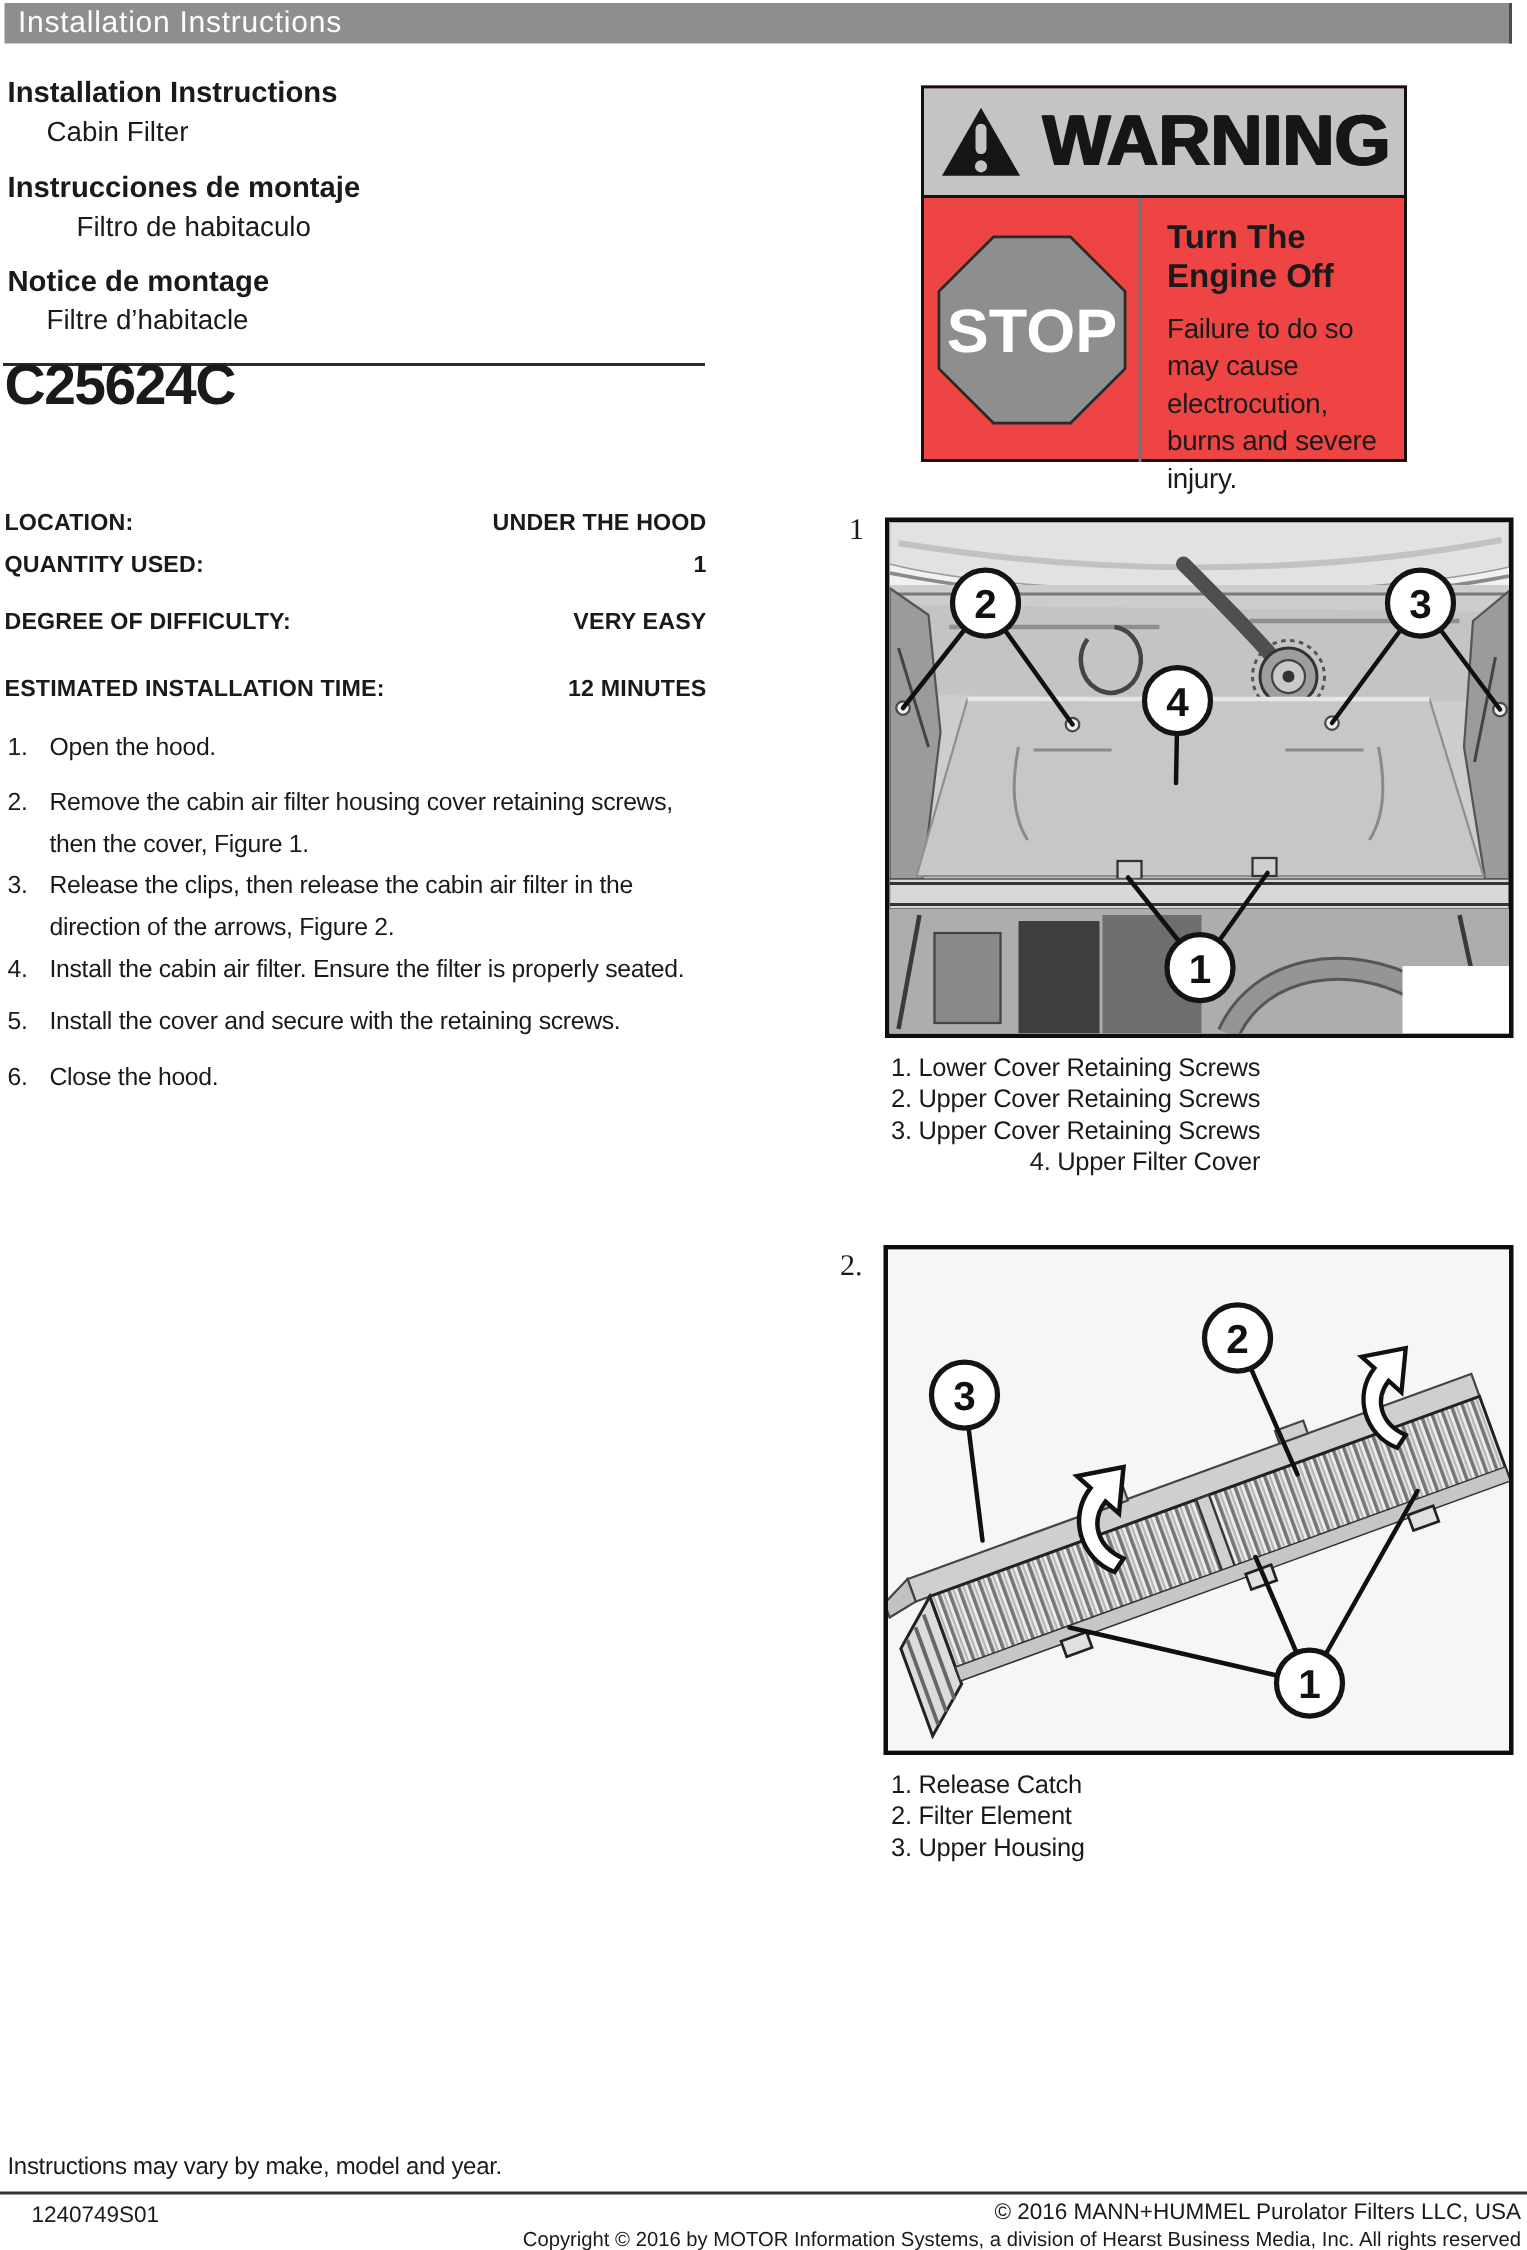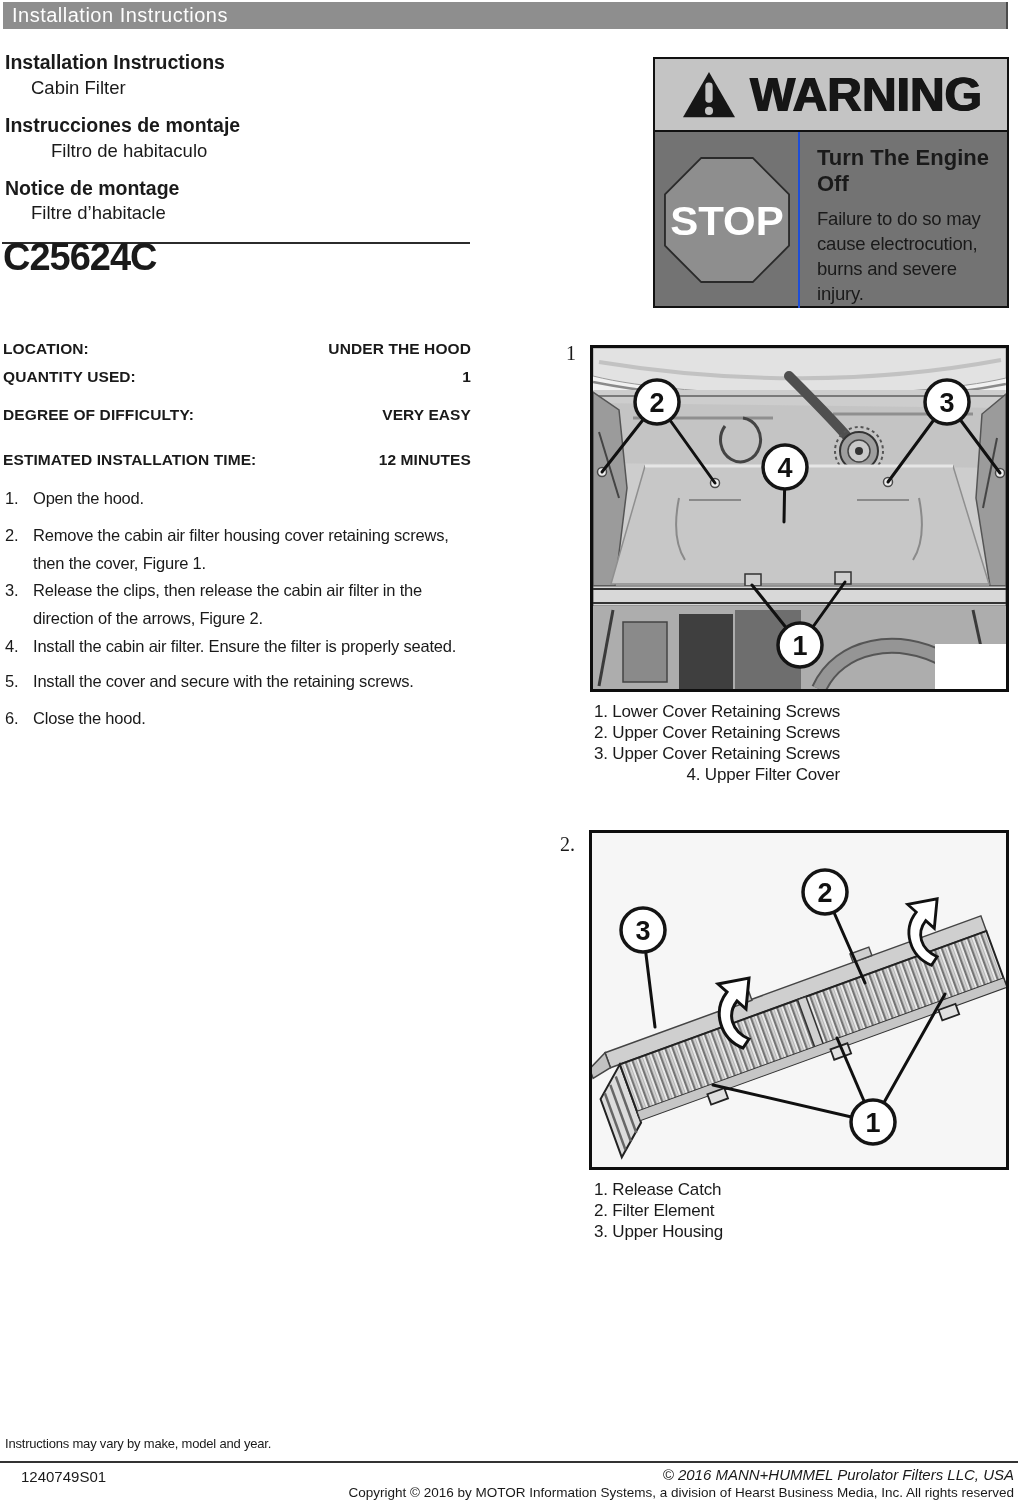--- a/index.html
+++ b/index.html
@@ -26,52 +26,52 @@
             font-size:15.5px;font-weight:bold;letter-spacing:0.1px;}
   .spec-0{top:340px;} .spec-1{top:368px;} .spec-2{top:406px;} .spec-3{top:451px;align-items:flex-end;}
 
   .step{position:absolute;left:5px;width:464px;display:flex;font-size:16.5px;line-height:28px;
         letter-spacing:-0.2px;}
   .step .num{width:28px;flex:0 0 28px;}
   .step .txt{flex:1;}
   .st-0{top:484px;} .st-1{top:521px;} .st-2{top:576px;} .st-3{top:632px;} .st-4{top:667px;} .st-5{top:704px;}
 
   
-  .warnbox{position:absolute;left:653px;top:57px;width:356px;height:251px;border:2px solid #111;
-           box-sizing:border-box;background:#737373;}
+  .warnbox{position:absolute;left:614px;top:57px;width:324px;height:251px;border:2px solid #111;
+           box-sizing:border-box;background:#ef4444;}
   .warn-head{height:71px;background:#c4c4c4;border-bottom:2px solid #111;display:flex;
              align-items:center;justify-content:center;}
   .warn-head svg{margin-right:12px;}
   .warn-title{font-size:48px;font-weight:bold;color:#161616;letter-spacing:0px;
               text-shadow:0.8px 0 0 #161616, -0.8px 0 0 #161616;}
   .warn-body{display:flex;height:176px;}
-  .warn-stop-cell{width:143px;flex:0 0 143px;border-right:2px solid #1d4ed8;display:flex;
+  .warn-stop-cell{width:143px;flex:0 0 143px;border-right:2px solid #737373;display:flex;
                   align-items:center;justify-content:center;}
   .warn-text-cell{flex:1;padding:13px 10px 0 17px;}
   .warn-heading{font-size:22px;font-weight:bold;margin-bottom:9px;}
   .warn-para{font-size:18.5px;line-height:25px;letter-spacing:-0.2px;}
 
   
   .fig-label{position:absolute;font-family:"Liberation Serif", serif;font-size:20px;}
   .fig1-label{left:566px;top:342px;}
   .fig2-label{left:560px;top:833px;}
   .figbox{position:absolute;border:3px solid #0e0e0e;box-sizing:border-box;background:#f4f4f4;}
   .fig1-box{left:590px;top:345px;width:419px;height:347px;}
   .fig2-box{left:589px;top:830px;width:420px;height:340px;}
   .figbox svg{display:block;}
 
   .caption{position:absolute;font-size:17px;line-height:21px;letter-spacing:-0.2px;}
   .cap1{left:594px;top:701px;text-align:right;}
   .cap2{left:594px;top:1179px;}
 
-  .footnote{position:absolute;left:5px;top:1436px;font-size:13px;letter-spacing:-0.2px;text-align:right;}
+  .footnote{position:absolute;left:5px;top:1436px;font-size:16px;letter-spacing:-0.2px;text-align:right;}
   .rule2{position:absolute;left:0px;top:1461px;width:1018px;height:2px;background:#333;}
   .doc-number{position:absolute;left:21px;top:1468px;font-size:15px;}
   .copyright{position:absolute;right:4px;top:1466px;text-align:right;}
-  .copyright .l1{font-size:15px;font-style:italic;}
+  .copyright .l1{font-size:15px;}
   .copyright .l2{font-size:13.5px;margin-top:2px;}
 
   
   text.callout-num{font-family:"Liberation Sans", sans-serif;font-size:27px;font-weight:bold;fill:#111;}
   .leader{stroke:#101010;stroke-width:3;stroke-linecap:round;}
   .callout-circle{fill:#fff;stroke:#141414;stroke-width:3.5;}
 </style>
 </head>
 <body>
 

